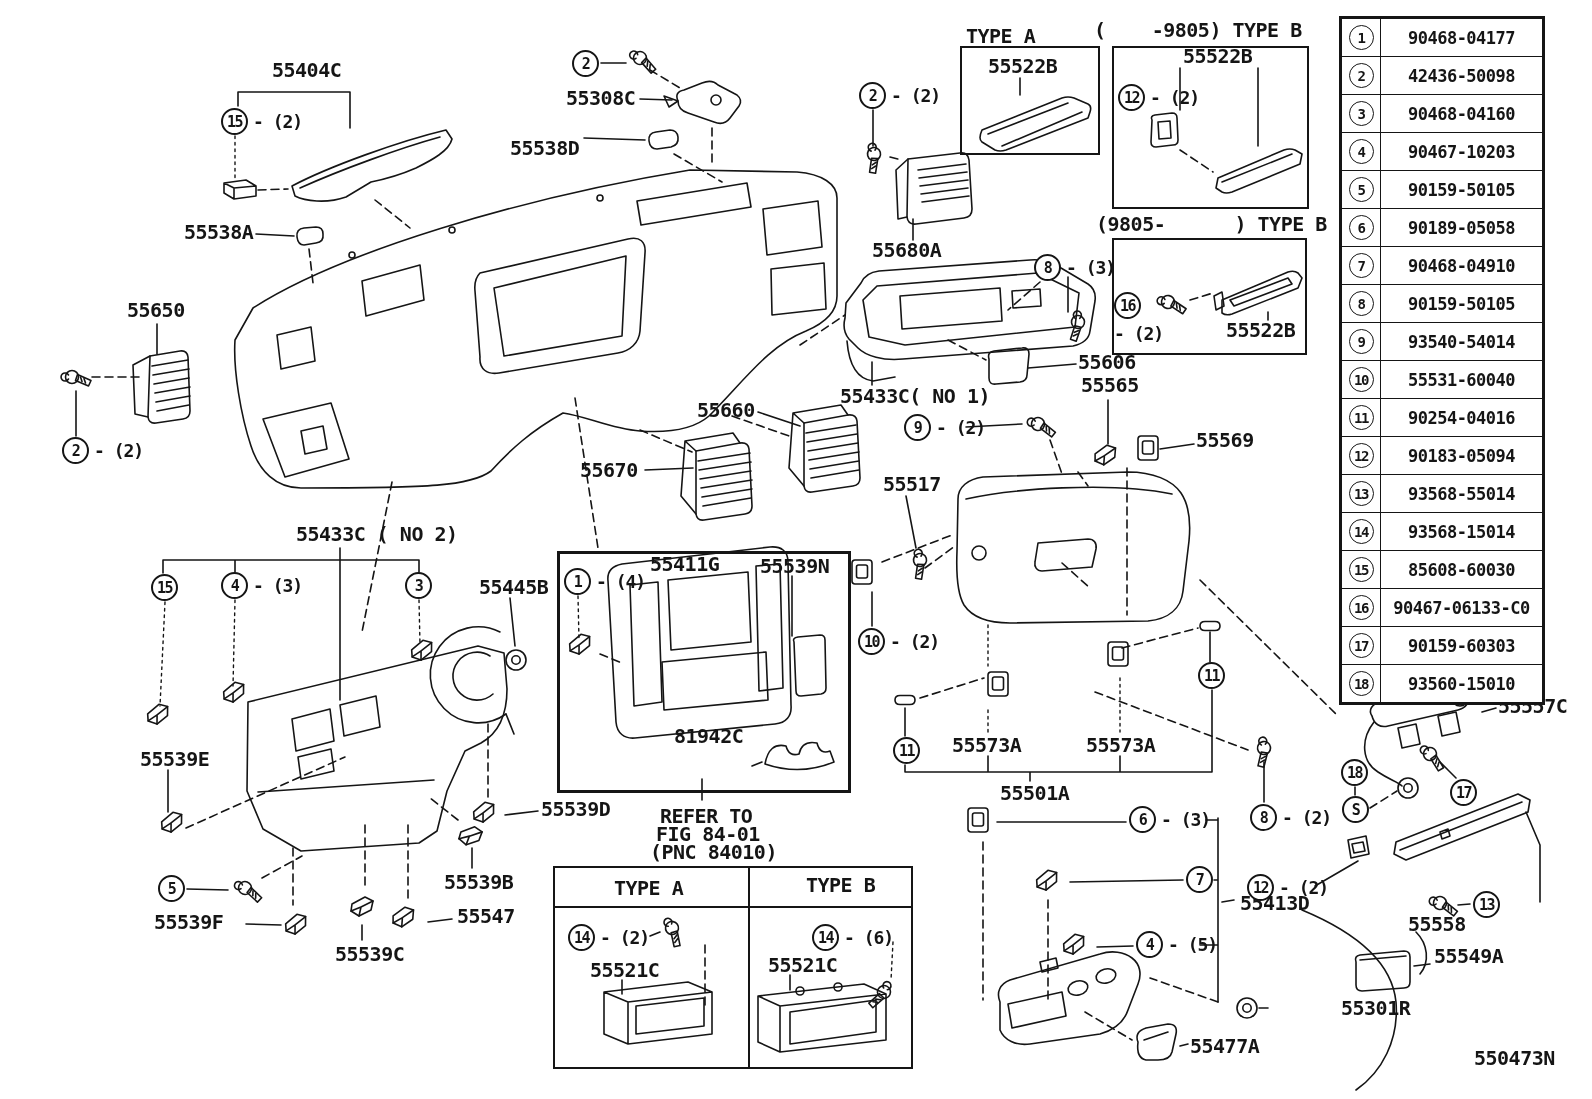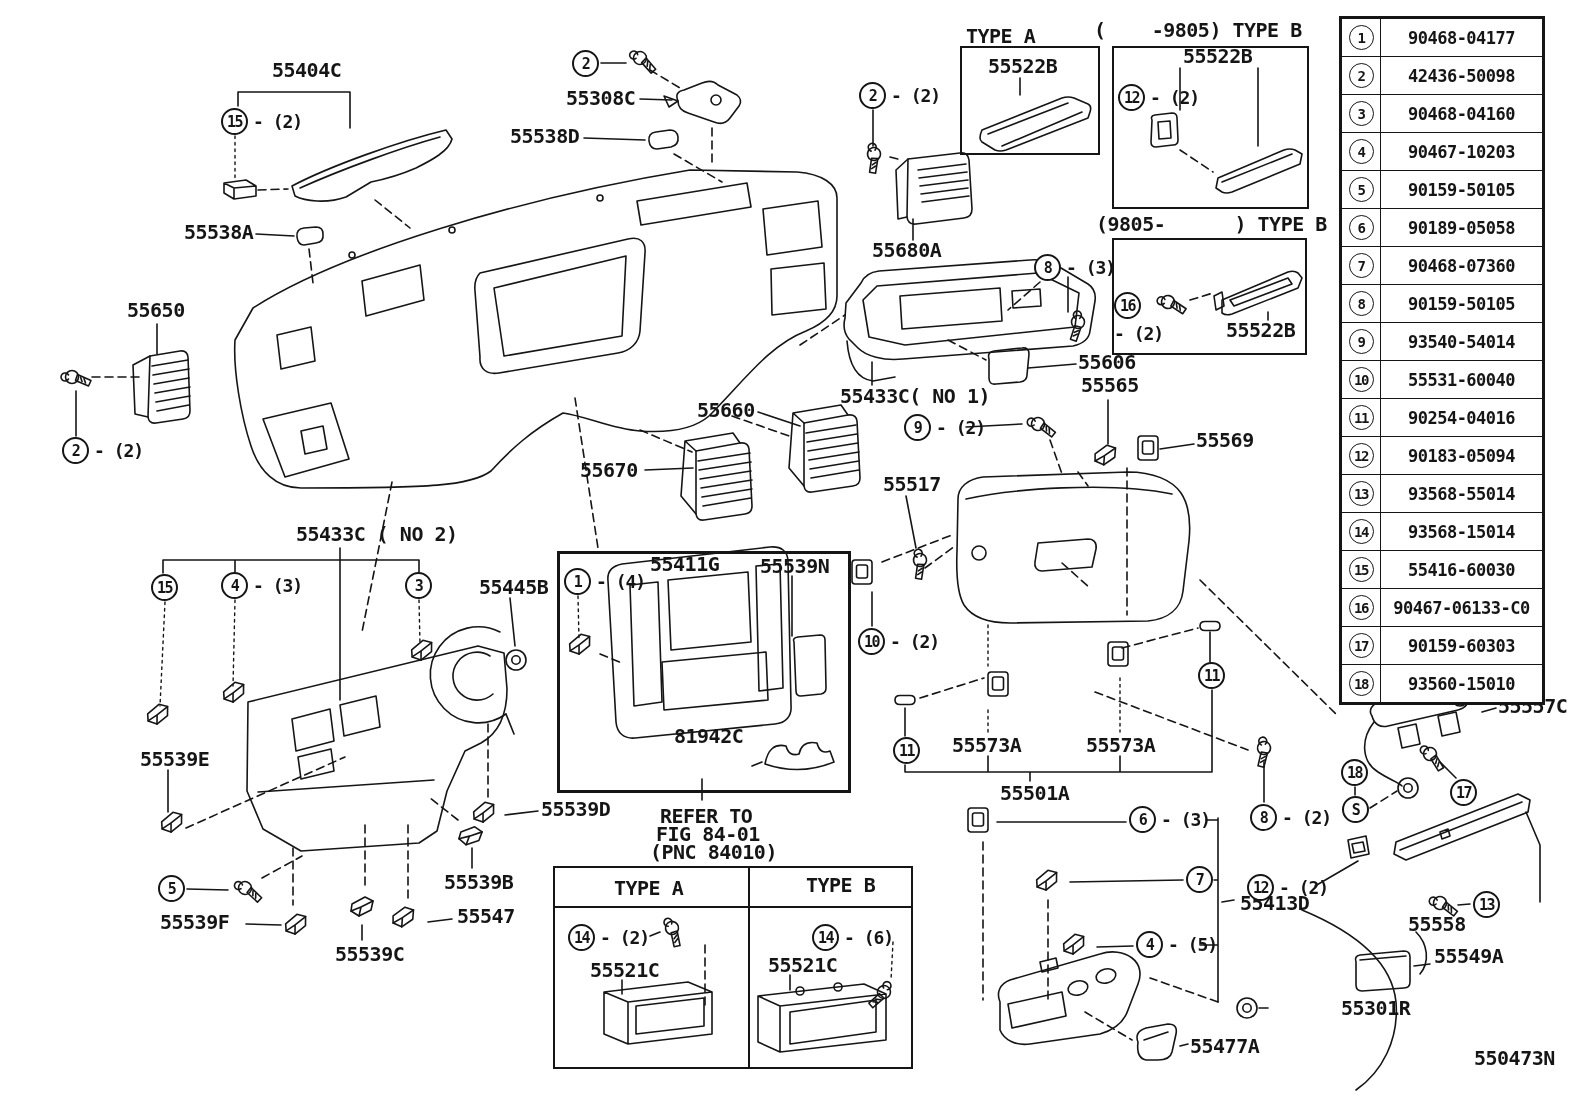--- a/index.html
+++ b/index.html
@@ -300,21 +300,21 @@
 
 <div class="btm">
   <div class="vdiv"></div>
   <div class="hdiv"></div>
 </div>
 <div class="lbl" style="left:614px;top:878px">TYPE A</div>
 <div class="lbl" style="left:806px;top:875px">TYPE B</div>
 
 <div class="lbl" style="left:272px;top:60px">55404C</div>
 <div class="lbl" style="left:566px;top:88px">55308C</div>
-<div class="lbl" style="left:510px;top:126px">55538D</div>
+<div class="lbl" style="left:510px;top:138px">55538D</div>
 <div class="lbl" style="left:184px;top:222px">55538A</div>
 <div class="lbl" style="left:127px;top:300px">55650</div>
 <div class="lbl" style="left:872px;top:240px">55680A</div>
 <div class="lbl" style="left:966px;top:26px">TYPE A</div>
 <div class="lbl" style="left:1094px;top:20px">(    -9805) TYPE B</div>
 <div class="lbl" style="left:1096px;top:214px">(9805-      ) TYPE B</div>
 <div class="lbl" style="left:988px;top:56px">55522B</div>
 <div class="lbl" style="left:1183px;top:46px">55522B</div>
 <div class="lbl" style="left:1226px;top:320px">55522B</div>
 <div class="lbl" style="left:1078px;top:352px">55606</div>
@@ -327,21 +327,21 @@
 <div class="lbl" style="left:296px;top:524px">55433C ( NO 2)</div>
 <div class="lbl" style="left:479px;top:577px">55445B</div>
 <div class="lbl" style="left:650px;top:554px">55411G</div>
 <div class="lbl" style="left:760px;top:556px">55539N</div>
 <div class="lbl" style="left:140px;top:749px">55539E</div>
 <div class="lbl" style="left:674px;top:726px">81942C</div>
 <div class="lbl sm" style="left:660px;top:806px">REFER TO</div>
 <div class="lbl sm" style="left:656px;top:824px">FIG 84-01</div>
 <div class="lbl sm" style="left:650px;top:842px">(PNC 84010)</div>
 <div class="lbl" style="left:541px;top:799px">55539D</div>
-<div class="lbl" style="left:160px;top:912px">55539F</div>
+<div class="lbl" style="left:154px;top:912px">55539F</div>
 <div class="lbl" style="left:335px;top:944px">55539C</div>
 <div class="lbl" style="left:457px;top:906px">55547</div>
 <div class="lbl" style="left:444px;top:872px">55539B</div>
 <div class="lbl" style="left:590px;top:960px">55521C</div>
 <div class="lbl" style="left:768px;top:955px">55521C</div>
 <div class="lbl" style="left:952px;top:735px">55573A</div>
 <div class="lbl" style="left:1086px;top:735px">55573A</div>
 <div class="lbl" style="left:1000px;top:783px">55501A</div>
 <div class="lbl" style="left:1240px;top:893px">55413D</div>
 <div class="lbl" style="left:1498px;top:696px">55557C</div>
@@ -494,21 +494,21 @@
   <div class="prow">
         <div class="pref">
           <span>6</span>
         </div>
         <div class="pnum">90189-05058</div>
       </div>
   <div class="prow">
         <div class="pref">
           <span>7</span>
         </div>
-        <div class="pnum">90468-07360</div>
+        <div class="pnum">90468-04910</div>
       </div>
   <div class="prow">
         <div class="pref">
           <span>8</span>
         </div>
         <div class="pnum">90159-50105</div>
       </div>
   <div class="prow">
         <div class="pref">
           <span>9</span>
@@ -542,21 +542,21 @@
   <div class="prow">
         <div class="pref">
           <span>14</span>
         </div>
         <div class="pnum">93568-15014</div>
       </div>
   <div class="prow">
         <div class="pref">
           <span>15</span>
         </div>
-        <div class="pnum">55416-60030</div>
+        <div class="pnum">85608-60030</div>
       </div>
   <div class="prow">
         <div class="pref">
           <span>16</span>
         </div>
         <div class="pnum">90467-06133-C0</div>
       </div>
   <div class="prow">
         <div class="pref">
           <span>17</span>

